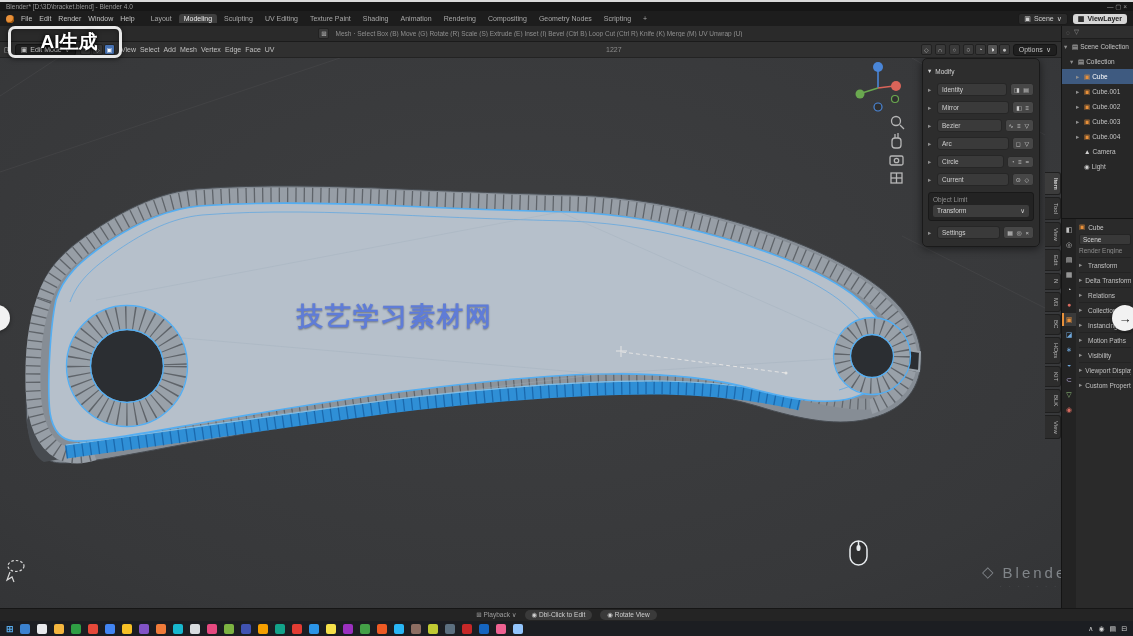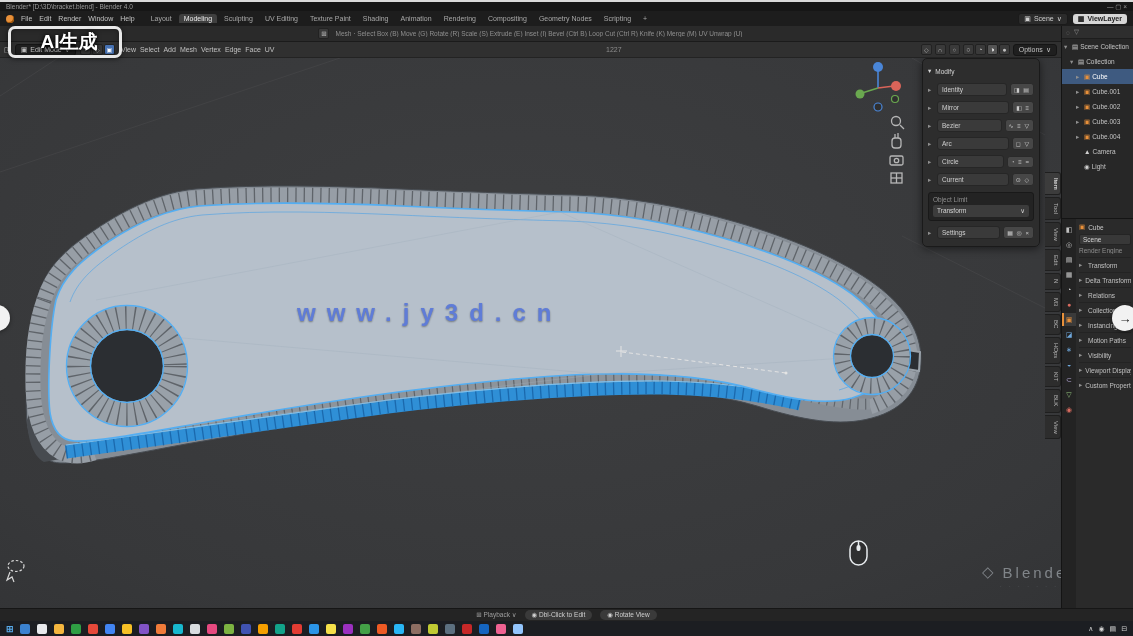--- a/index.html
+++ b/index.html
@@ -606,21 +606,21 @@
       <span>▤</span>
       <span>⊟</span>
     </span>
 </div>
 
 <div class="abs ai-badge">
   <span>AI生成</span>
 </div>
 
 <div class="abs watermark">
-  <span class="wm-url">www.jy3d.cn</span>
+  <span class="wm-cn">技艺学习素材网</span>
 </div>
 
 <div class="abs brand">
   <div class="brand-main">
     <span>◇</span>
     <span>Blender B</span>
   </div>
   <div class="brand-sub">·  ·  ·  ·  ·  ·  ·  ·</div>
 </div>
 

